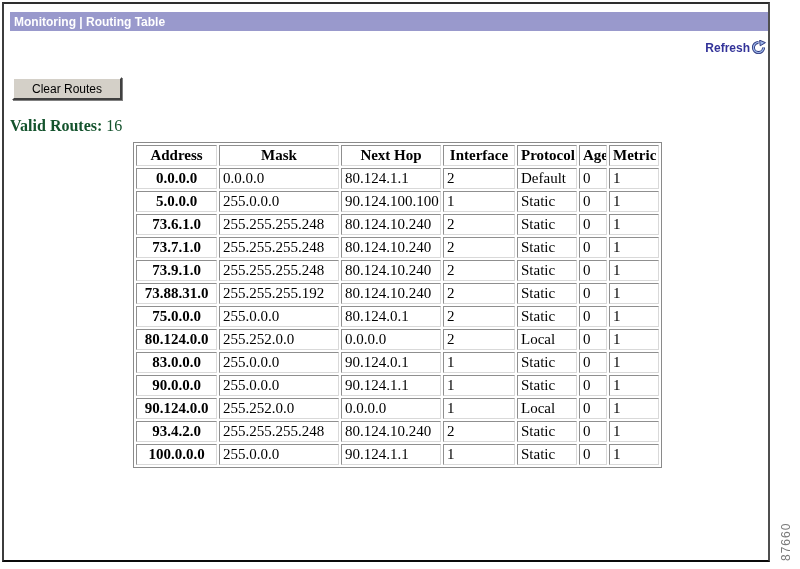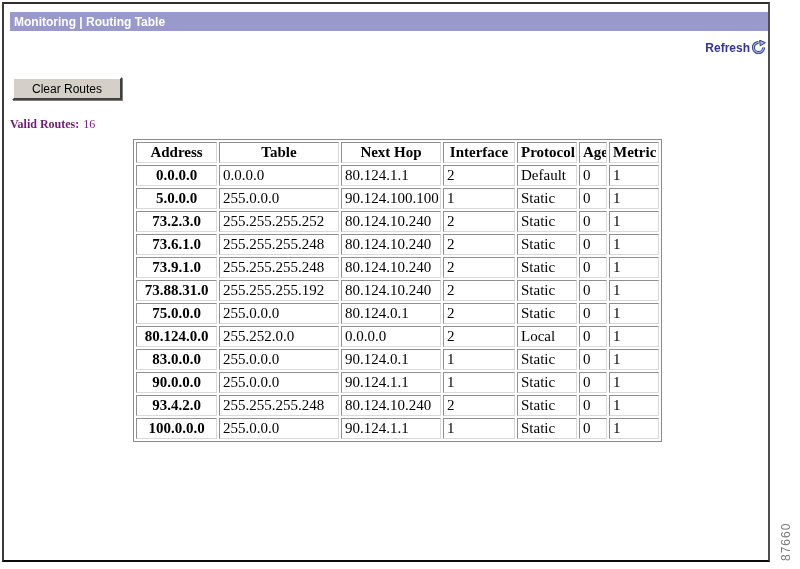--- a/index.html
+++ b/index.html
@@ -74,22 +74,22 @@
     border-top: 2px solid #ffffff;
     border-left: 2px solid #ffffff;
     border-right: 2px solid #404040;
     border-bottom: 2px solid #404040;
     box-shadow: 1px 1px 0 #808080;
     cursor: pointer;
   }
   .valid-row {
     margin: 17px 0 0 6px;
     font-family: "Liberation Serif", serif;
-    font-size: 12px;
-    color: #701a75;
+    font-size: 16px;
+    color: #14532d;
   }
   .valid-row .lbl { font-weight: bold; }
   .valid-row .cnt { font-weight: normal; margin-left: 4px; }
   table.routes {
     margin: 7px 0 0 129px;
     border-collapse: separate;
     border-spacing: 2px;
     border: 1px solid #8a8a8a;
     table-layout: fixed;
     width: 511px;
@@ -164,21 +164,21 @@
         <col class="c1">
         <col class="c2">
         <col class="c3">
         <col class="c4">
         <col class="c5">
         <col class="c6">
     </colgroup>
     <thead>
       <tr>
           <th>Address</th>
-          <th>Table</th>
+          <th>Mask</th>
           <th>Next Hop</th>
           <th>Interface</th>
           <th>Protocol</th>
           <th>Age</th>
           <th>Metric</th>
         </tr>
     </thead>
     <tbody>
         <tr>
           <td class="addr">0.0.0.0</td>
@@ -192,30 +192,30 @@
         <tr>
           <td class="addr">5.0.0.0</td>
           <td>255.0.0.0</td>
           <td>90.124.100.100</td>
           <td>1</td>
           <td>Static</td>
           <td>0</td>
           <td>1</td>
         </tr>
         <tr>
-          <td class="addr">73.2.3.0</td>
-          <td>255.255.255.252</td>
-          <td>80.124.10.240</td>
-          <td>2</td>
-          <td>Static</td>
-          <td>0</td>
-          <td>1</td>
-        </tr>
-        <tr>
           <td class="addr">73.6.1.0</td>
+          <td>255.255.255.248</td>
+          <td>80.124.10.240</td>
+          <td>2</td>
+          <td>Static</td>
+          <td>0</td>
+          <td>1</td>
+        </tr>
+        <tr>
+          <td class="addr">73.7.1.0</td>
           <td>255.255.255.248</td>
           <td>80.124.10.240</td>
           <td>2</td>
           <td>Static</td>
           <td>0</td>
           <td>1</td>
         </tr>
         <tr>
           <td class="addr">73.9.1.0</td>
           <td>255.255.255.248</td>
@@ -264,20 +264,29 @@
         <tr>
           <td class="addr">90.0.0.0</td>
           <td>255.0.0.0</td>
           <td>90.124.1.1</td>
           <td>1</td>
           <td>Static</td>
           <td>0</td>
           <td>1</td>
         </tr>
         <tr>
+          <td class="addr">90.124.0.0</td>
+          <td>255.252.0.0</td>
+          <td>0.0.0.0</td>
+          <td>1</td>
+          <td>Local</td>
+          <td>0</td>
+          <td>1</td>
+        </tr>
+        <tr>
           <td class="addr">93.4.2.0</td>
           <td>255.255.255.248</td>
           <td>80.124.10.240</td>
           <td>2</td>
           <td>Static</td>
           <td>0</td>
           <td>1</td>
         </tr>
         <tr>
           <td class="addr">100.0.0.0</td>

